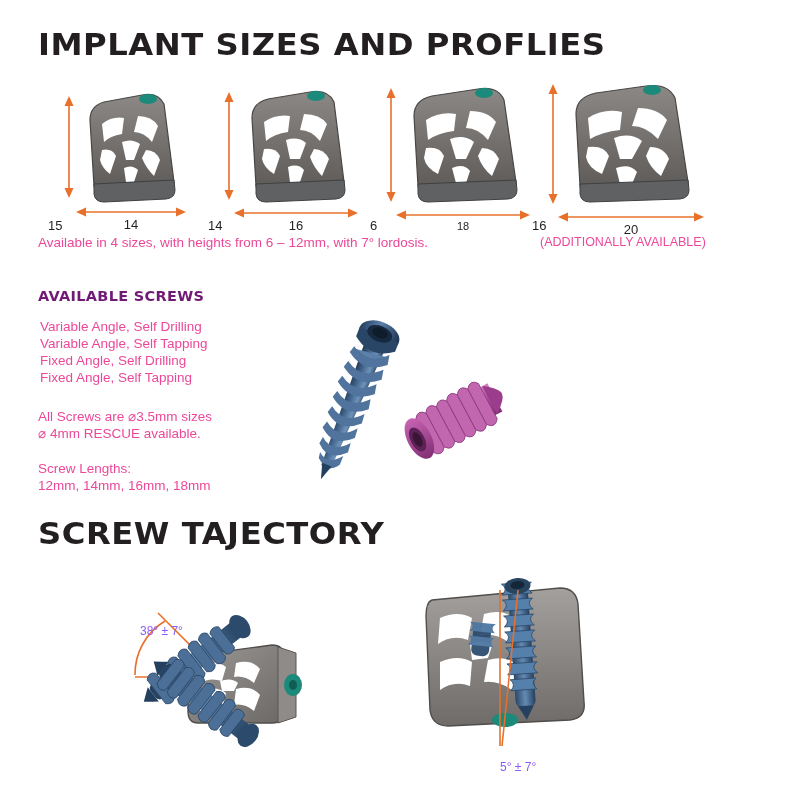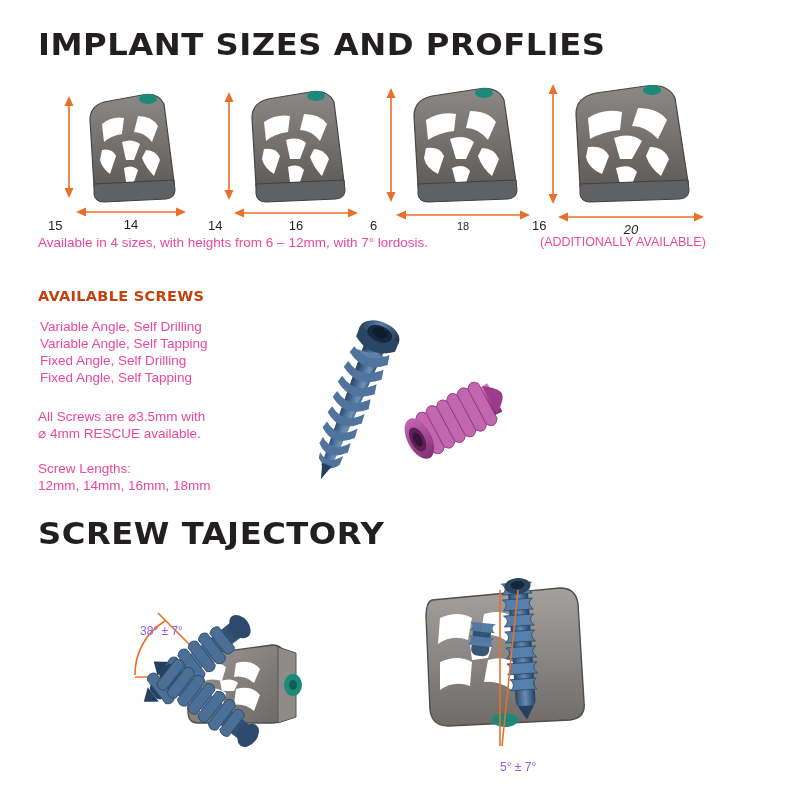--- a/index.html
+++ b/index.html
@@ -31,21 +31,21 @@
   }
   #title-implant { left: 38px; top: 26px; }
   #title-trajectory { left: 38px; top: 515px; }
 
   .sub-title {
     position: absolute;
     font-family: "DejaVu Sans", sans-serif;
     font-weight: bold;
     font-size: 14.5px;
     letter-spacing: 0.3px;
-    color: #c2410c;
+    color: #701a75;
     white-space: nowrap;
   }
   #title-screws { left: 38px; top: 288px; }
 
   .body-text {
     position: absolute;
     font-size: 13.5px;
     line-height: 17px;
     color: #ec4899;
     white-space: pre-line;
@@ -216,35 +216,35 @@
     <polygon class="arrow-head" points="7,0 2.5,10 11.5,10"></polygon>
     <polygon class="arrow-head" points="7,120 2.5,110 11.5,110"></polygon>
   </svg>
   <div style="position:absolute; left:-14px; top:134px; font-size:13px;">16</div>
 
   <svg class="hdim" width="146" height="14" style="left:12px; top:126px;" viewBox="0 0 146 14">
     <line class="arrow-line" x1="8" y1="7" x2="138" y2="7"></line>
     <polygon class="arrow-head" points="0,7 10,2.5 10,11.5"></polygon>
     <polygon class="arrow-head" points="146,7 136,2.5 136,11.5"></polygon>
   </svg>
-  <div style="position:absolute; left:12px; top:138px; width:146px; text-align:center; font-size:13px;font-style:italic;">20</div>
+  <div style="position:absolute; left:12px; top:138px; width:146px; text-align:center; font-size:13px;">20</div>
 </div>
 
 <div class="body-text" id="avail-line">Available in 4 sizes, with heights from 6 – 12mm, with 7° lordosis.</div>
 
 <div class="body-text" id="addl-avail">(ADDITIONALLY AVAILABLE)</div>
 
 <div class="sub-title" id="title-screws">AVAILABLE SCREWS</div>
 
 <div class="body-text" id="screw-types">Variable Angle, Self Drilling
 Variable Angle, Self Tapping
 Fixed Angle, Self Drilling
 Fixed Angle, Self Tapping</div>
 
-<div class="body-text" id="screw-diam">All Screws are  ⌀3.5mm with
+<div class="body-text" id="screw-diam">All Screws are  ⌀3.5mm sizes
 ⌀ 4mm RESCUE available.</div>
 
 <div class="body-text" id="screw-lengths">Screw Lengths:
 12mm, 14mm, 16mm, 18mm</div>
 
 <svg style="position:absolute; left:300px; top:300px;" width="110" height="190" viewBox="0 0 110 190">
   <defs>
     <linearGradient id="blueScrew" x1="0" y1="0" x2="1" y2="0">
       <stop offset="0%" stop-color="#1f3550"></stop>
       <stop offset="40%" stop-color="#476a92"></stop>

